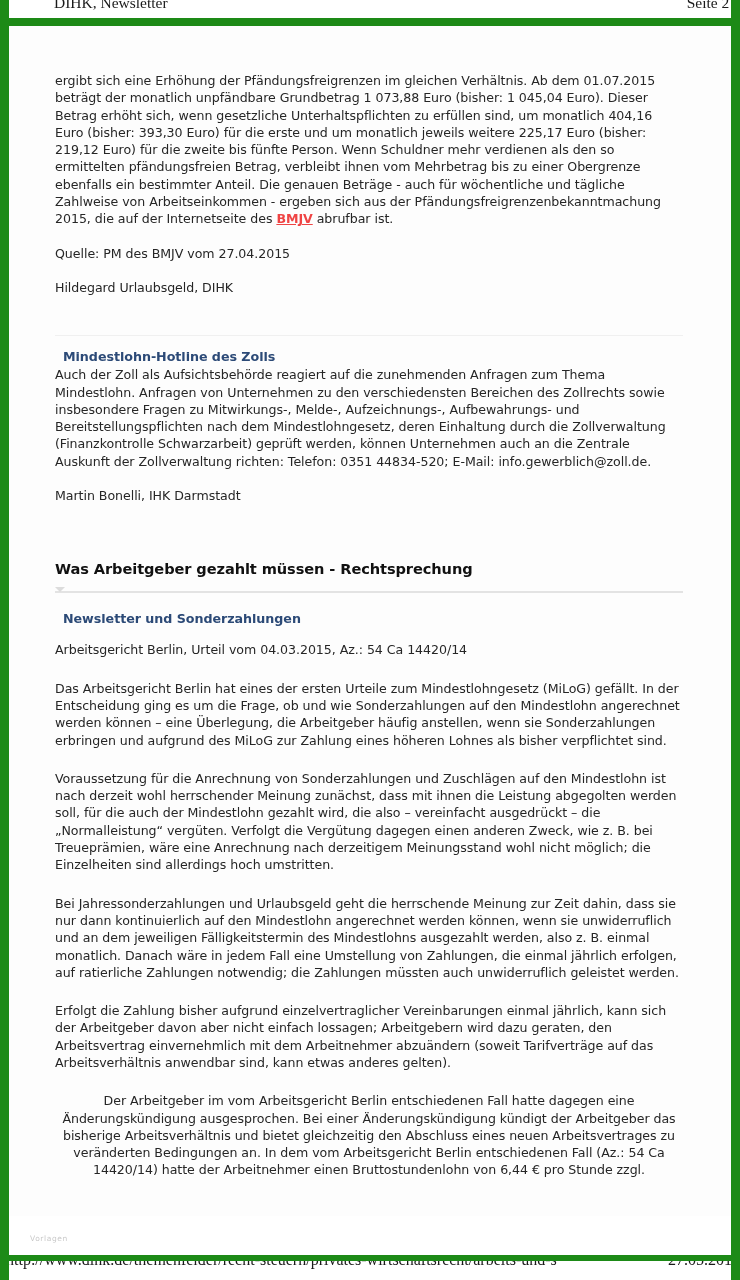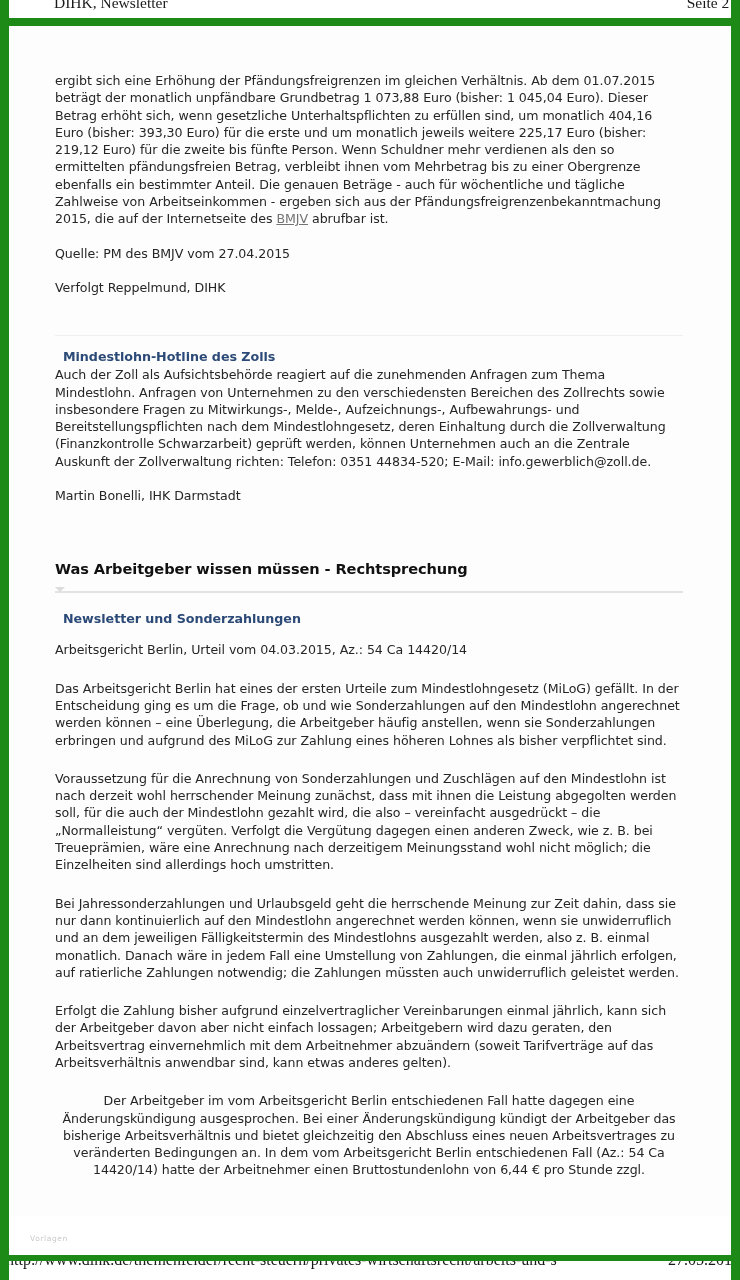--- a/index.html
+++ b/index.html
@@ -80,22 +80,23 @@
     font-size: 12.6px;
     line-height: 17.3px;
     color: #262626;
     margin: 0 0 17px 0;
     text-align: left;
     letter-spacing: -0.05px;
   }
   p.tight { margin-bottom: 18px; text-align: center; }
 
   a.inline-link {
-    color: #737373;
+    color: #ef4444;
     text-decoration: underline;
+    font-weight: bold;
   }
 
   .gap-sm { height: 12px; }
   .gap-md { height: 22px; }
   .gap-lg { height: 38px; }
 
   
   .soft-rule {
     height: 1px;
     background: #f0f0f0;
@@ -196,35 +197,35 @@
     </div>
   </div>
 
   <div id="page">
     <div id="content">
 
       <p class="body"><span>ergibt sich eine Erhöhung der Pfändungsfreigrenzen im gleichen Verhältnis. Ab dem 01.07.2015 beträgt der monatlich unpfändbare Grundbetrag 1 073,88 Euro (bisher: 1 045,04 Euro). Dieser Betrag erhöht sich, wenn gesetzliche Unterhaltspflichten zu erfüllen sind, um monatlich 404,16 Euro (bisher: 393,30 Euro) für die erste und um monatlich jeweils weitere 225,17 Euro (bisher: 219,12 Euro) für die zweite bis fünfte Person. Wenn Schuldner mehr verdienen als den so ermittelten pfändungsfreien Betrag, verbleibt ihnen vom Mehrbetrag bis zu einer Obergrenze ebenfalls ein bestimmter Anteil. Die genauen Beträge - auch für wöchentliche und tägliche Zahlweise von Arbeitseinkommen - ergeben sich aus der Pfändungsfreigrenzenbekanntmachung 2015, die auf der Internetseite des </span><a class="inline-link" href="#">BMJV</a><span> abrufbar ist.</span></p>
 
       <p class="body">Quelle: PM des BMJV vom 27.04.2015</p>
 
-      <p class="body">Verfolgt Reppelmund, DIHK</p>
+      <p class="body">Hildegard Urlaubsgeld, DIHK</p>
 
       <div class="gap-md"></div>
       <hr class="soft-rule">
       <div class="gap-sm"></div>
 
       <h3 class="blue-head">Mindestlohn-Hotline des Zolls</h3>
 
       <p class="body">Auch der Zoll als Aufsichtsbehörde reagiert auf die zunehmenden Anfragen zum Thema Mindestlohn. Anfragen von Unternehmen zu den verschiedensten Bereichen des Zollrechts sowie insbesondere Fragen zu Mitwirkungs-, Melde-, Aufzeichnungs-, Aufbewahrungs- und Bereitstellungspflichten nach dem Mindestlohngesetz, deren Einhaltung durch die Zollverwaltung (Finanzkontrolle Schwarzarbeit) geprüft werden, können Unternehmen auch an die Zentrale Auskunft der Zollverwaltung richten: Telefon: 0351 44834-520; E-Mail: info.gewerblich@zoll.de.</p>
 
       <p class="body">Martin Bonelli, IHK Darmstadt</p>
 
       <div class="gap-lg"></div>
 
-      <h2 class="section-head">Was Arbeitgeber wissen müssen - Rechtsprechung</h2>
+      <h2 class="section-head">Was Arbeitgeber gezahlt müssen - Rechtsprechung</h2>
 
       <div class="head-rule-wrap">
         <div class="head-rule"></div>
         <div class="head-rule-tick"></div>
       </div>
 
       <h3 class="blue-head" style="margin-bottom:14px;">Newsletter und Sonderzahlungen</h3>
 
       <p class="body" style="margin-bottom:21px;">Arbeitsgericht Berlin, Urteil vom 04.03.2015, Az.: 54 Ca 14420/14</p>
 

